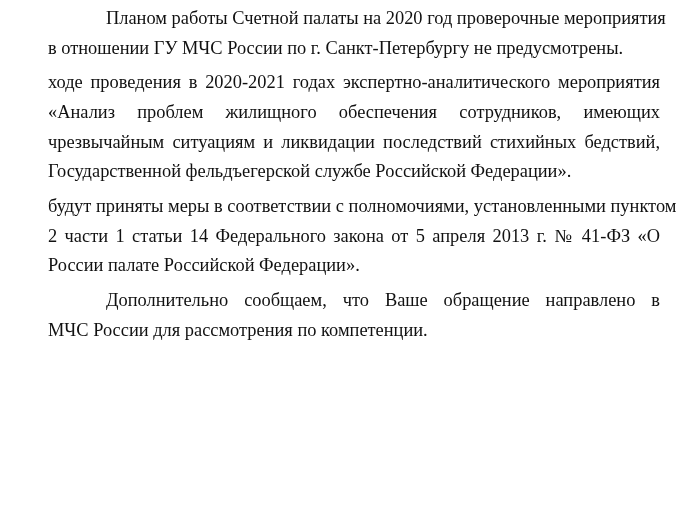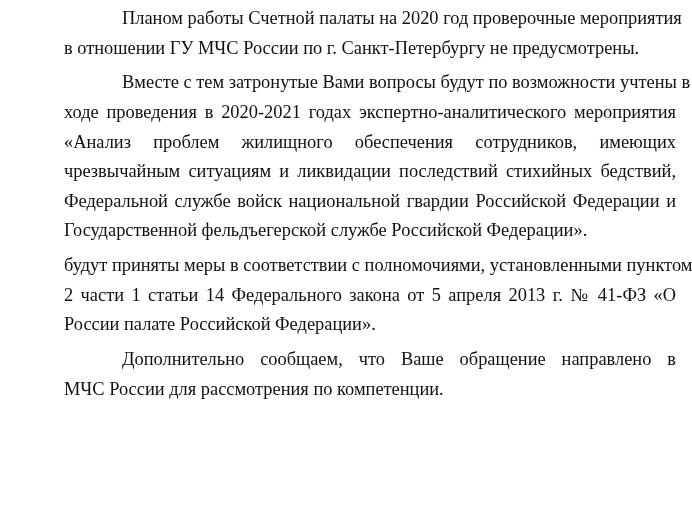--- a/index.html
+++ b/index.html
@@ -1,40 +1,38 @@
 <!DOCTYPE html>
 <html><head>
 <meta charset="utf-8">
 <style>
   html, body { margin: 0; padding: 0; background: #ffffff; }
   body { width: 692px; height: 529px; overflow: hidden; position: relative; }
   .page {
-    position: absolute; left: 64px; top: 4px; width: 612px;
+    position: absolute; left: 48px; top: 4px; width: 612px;
     font-family: "Liberation Serif", serif;
     font-size: 18.4px; line-height: 29.6px; color: #111111;
   }
   .line { display: block; text-align: justify; text-align-last: justify; white-space: nowrap; }
   .line.last { text-align-last: left; }
   .line.first { padding-left: 58px; }
   .para-lines { margin: 0 0 5.2px 0; }
 </style>
 </head>
 <body>
 
 <div class="page">
   <div class="para-lines">
     <span class="line first">Планом работы Счетной палаты на 2020 год проверочные мероприятия</span>
     <span class="line last">в отношении ГУ МЧС России по г. Санкт-Петербургу не предусмотрены.</span>
   </div>
   <div class="para-lines">
-    <span class="line first">Вместе с тем затронутые Вами вопросы будут по возможности учтены в</span>
     <span class="line">ходе проведения в 2020-2021 годах экспертно-аналитического мероприятия</span>
     <span class="line">«Анализ проблем жилищного обеспечения сотрудников, имеющих</span>
     <span class="line">чрезвычайным ситуациям и ликвидации последствий стихийных бедствий,</span>
-    <span class="line">Федеральной службе войск национальной гвардии Российской Федерации и</span>
     <span class="line last">Государственной фельдъегерской службе Российской Федерации».</span>
   </div>
   <div class="para-lines">
     <span class="line">будут приняты меры в соответствии с полномочиями, установленными пунктом</span>
     <span class="line">2 части 1 статьи 14 Федерального закона от 5 апреля 2013 г. № 41-ФЗ «О</span>
     <span class="line last">России палате Российской Федерации».</span>
   </div>
   <div class="para-lines">
     <span class="line first">Дополнительно сообщаем, что Ваше обращение направлено в</span>
     <span class="line last">МЧС России для рассмотрения по компетенции.</span>

